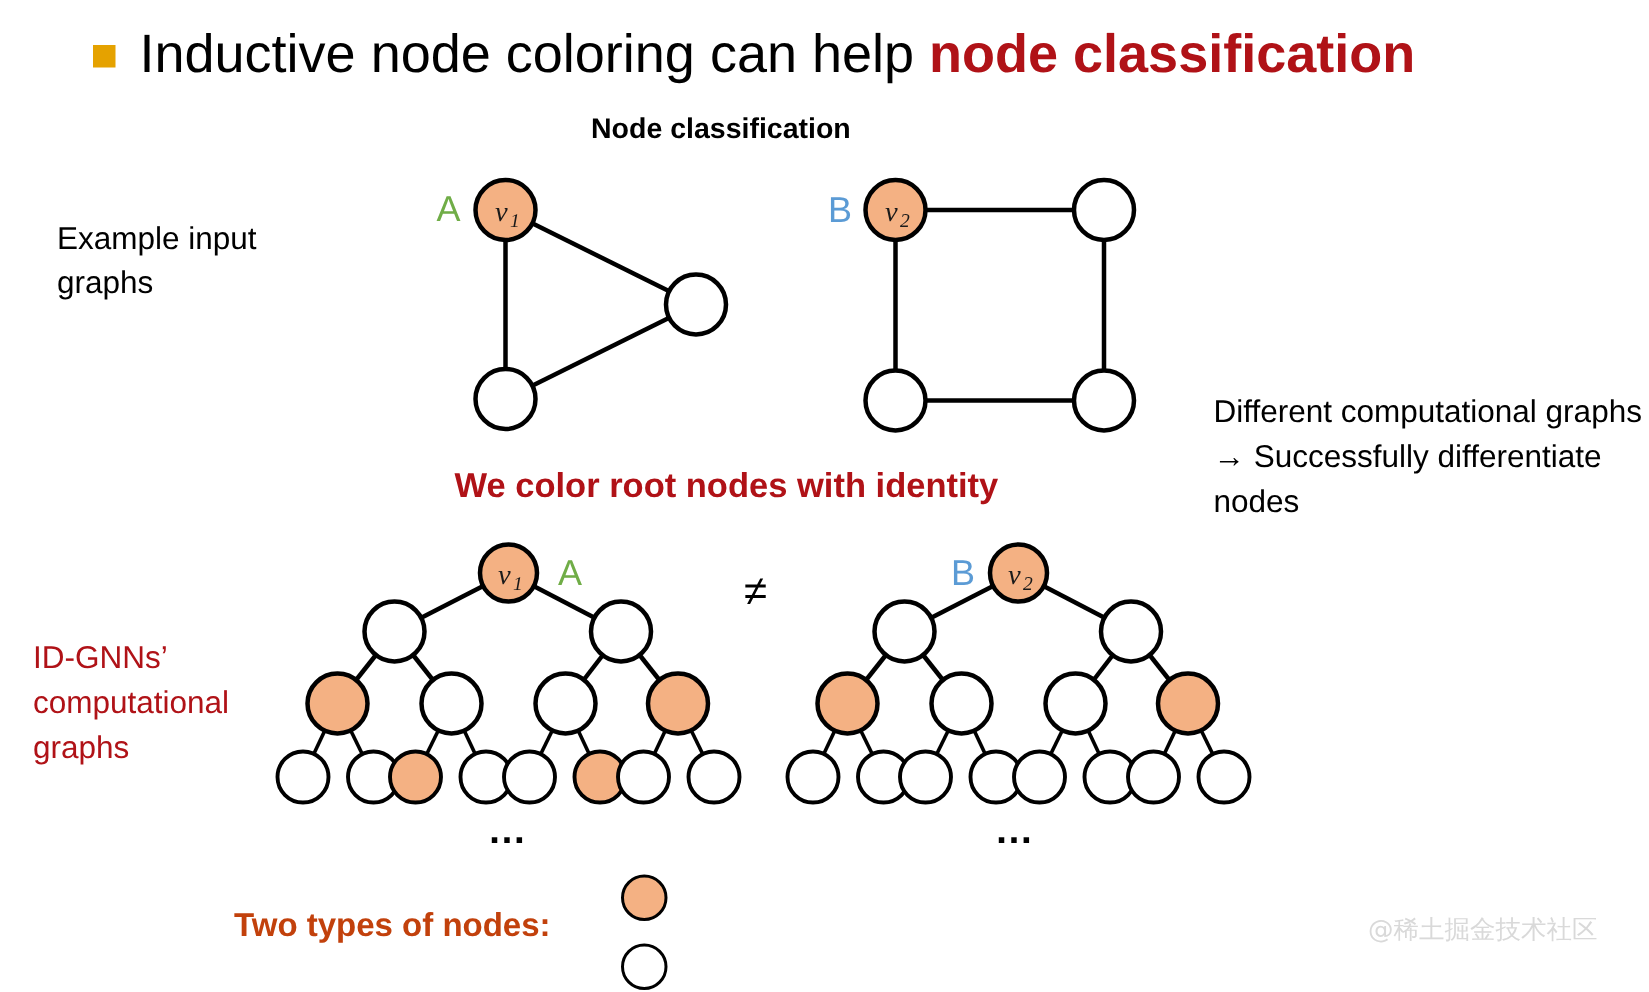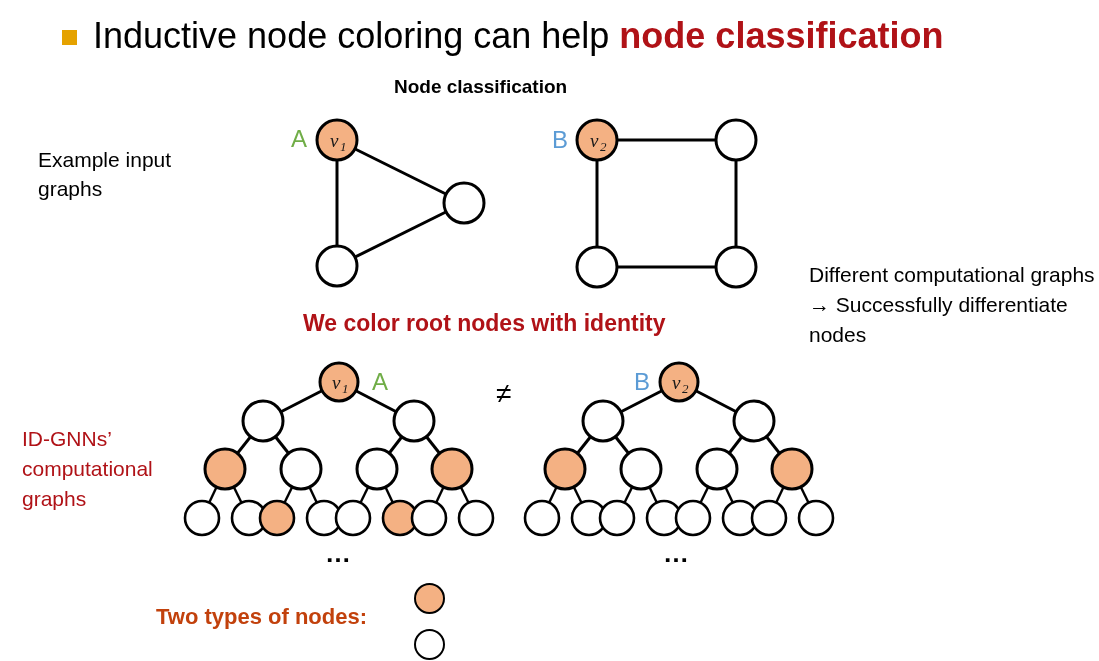--- a/index.html
+++ b/index.html
@@ -348,14 +348,15 @@
 
   <div class="legend">
     <div class="legend-row">
       <span class="legend-dot dot-filled"></span>
     </div>
     <div class="legend-row">
       <span class="legend-dot dot-empty"></span>
     </div>
   </div>
 
+  <div class="wm wm-1">@稀土掘金技术社区</div>
 
 </div>
 
 </body></html>

